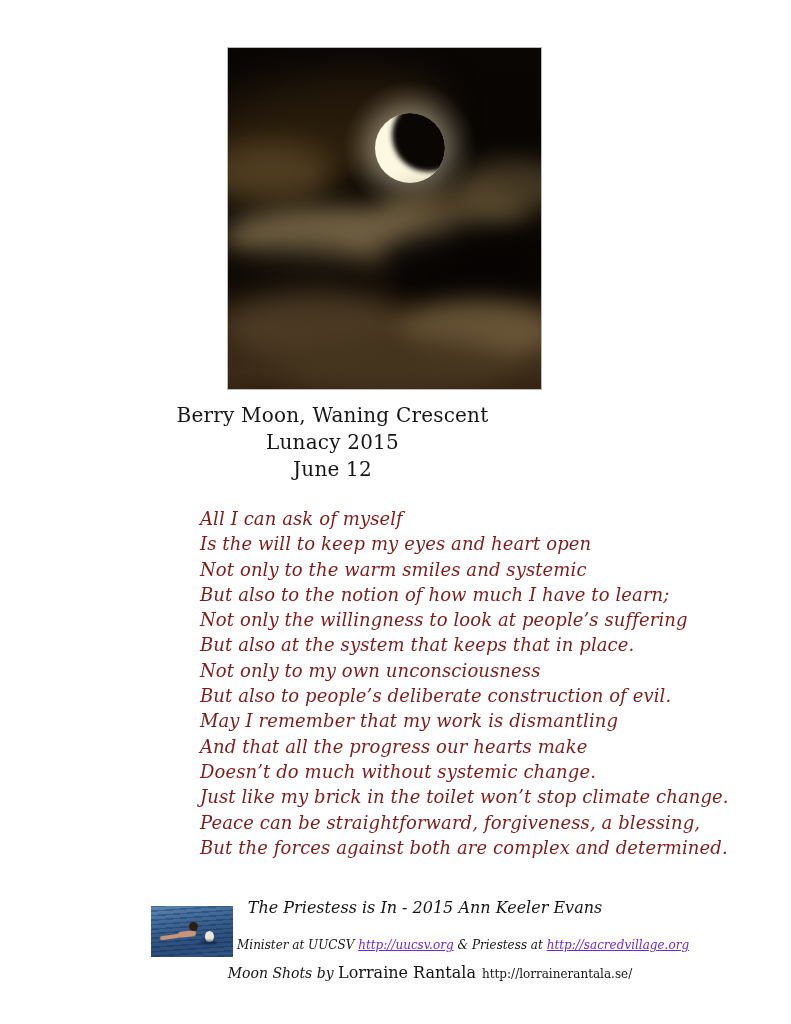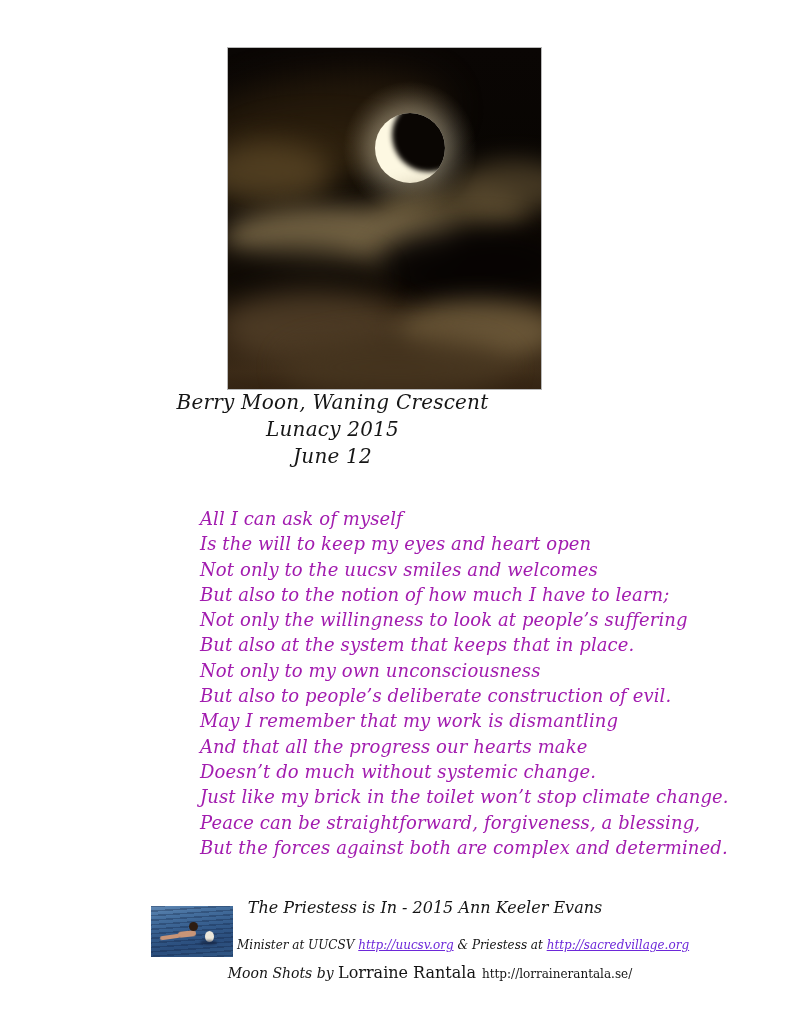--- a/index.html
+++ b/index.html
@@ -47,31 +47,31 @@
     overflow: hidden;
   }
   .moon-crescent::after {
     content: ""; position: absolute;
     left: 17px; top: -15px; width: 74px; height: 74px;
     border-radius: 50%; background: #0a0603; filter: blur(2.5px);
   }
 
   
   .title-block {
-    position: absolute; left: 0; top: 389px; width: 665px;
-    text-align: center; font-style: italic;
+    position: absolute; left: 0; top: 402px; width: 665px;
+    text-align: center; 
     font-size: 20px; line-height: 27px; letter-spacing: .2px;
     color: #161616;
   }
 
   
   .poem {
     position: absolute; left: 200px; top: 506px;
     font-style: italic; font-size: 18px; line-height: 25.3px;
-    letter-spacing: .1px; color: #a21caf;
+    letter-spacing: .1px; color: #7f1d1d;
     white-space: nowrap;
   }
 
   
   .swim-photo {
     position: absolute; left: 151px; top: 906px; width: 82px; height: 51px;
     background: linear-gradient(170deg, #6189b4 0%, #456f9e 22%, #335a8a 48%, #2a4d7c 72%, #315784 100%);
     overflow: hidden;
   }
   .swim-photo::before {
@@ -129,21 +129,21 @@
 
   <div class="title-block">
     <div>Berry Moon, Waning Crescent</div>
     <div>Lunacy 2015</div>
     <div>June 12</div>
   </div>
 
   <div class="poem">
     <div>All I can ask of myself</div>
     <div>Is the will to keep my eyes and heart open</div>
-    <div>Not only to the uucsv smiles and welcomes</div>
+    <div>Not only to the warm smiles and systemic</div>
     <div>But also to the notion of how much I have to learn;</div>
     <div>Not only the willingness to look at people’s suffering</div>
     <div>But also at the system that keeps that in place.</div>
     <div>Not only to my own unconsciousness</div>
     <div>But also to people’s deliberate construction of evil.</div>
     <div>May I remember that my work is dismantling</div>
     <div>And that all the progress our hearts make</div>
     <div>Doesn’t do much without systemic change.</div>
     <div>Just like my brick in the toilet won’t stop climate change.</div>
     <div>Peace can be straightforward, forgiveness, a blessing,</div>

